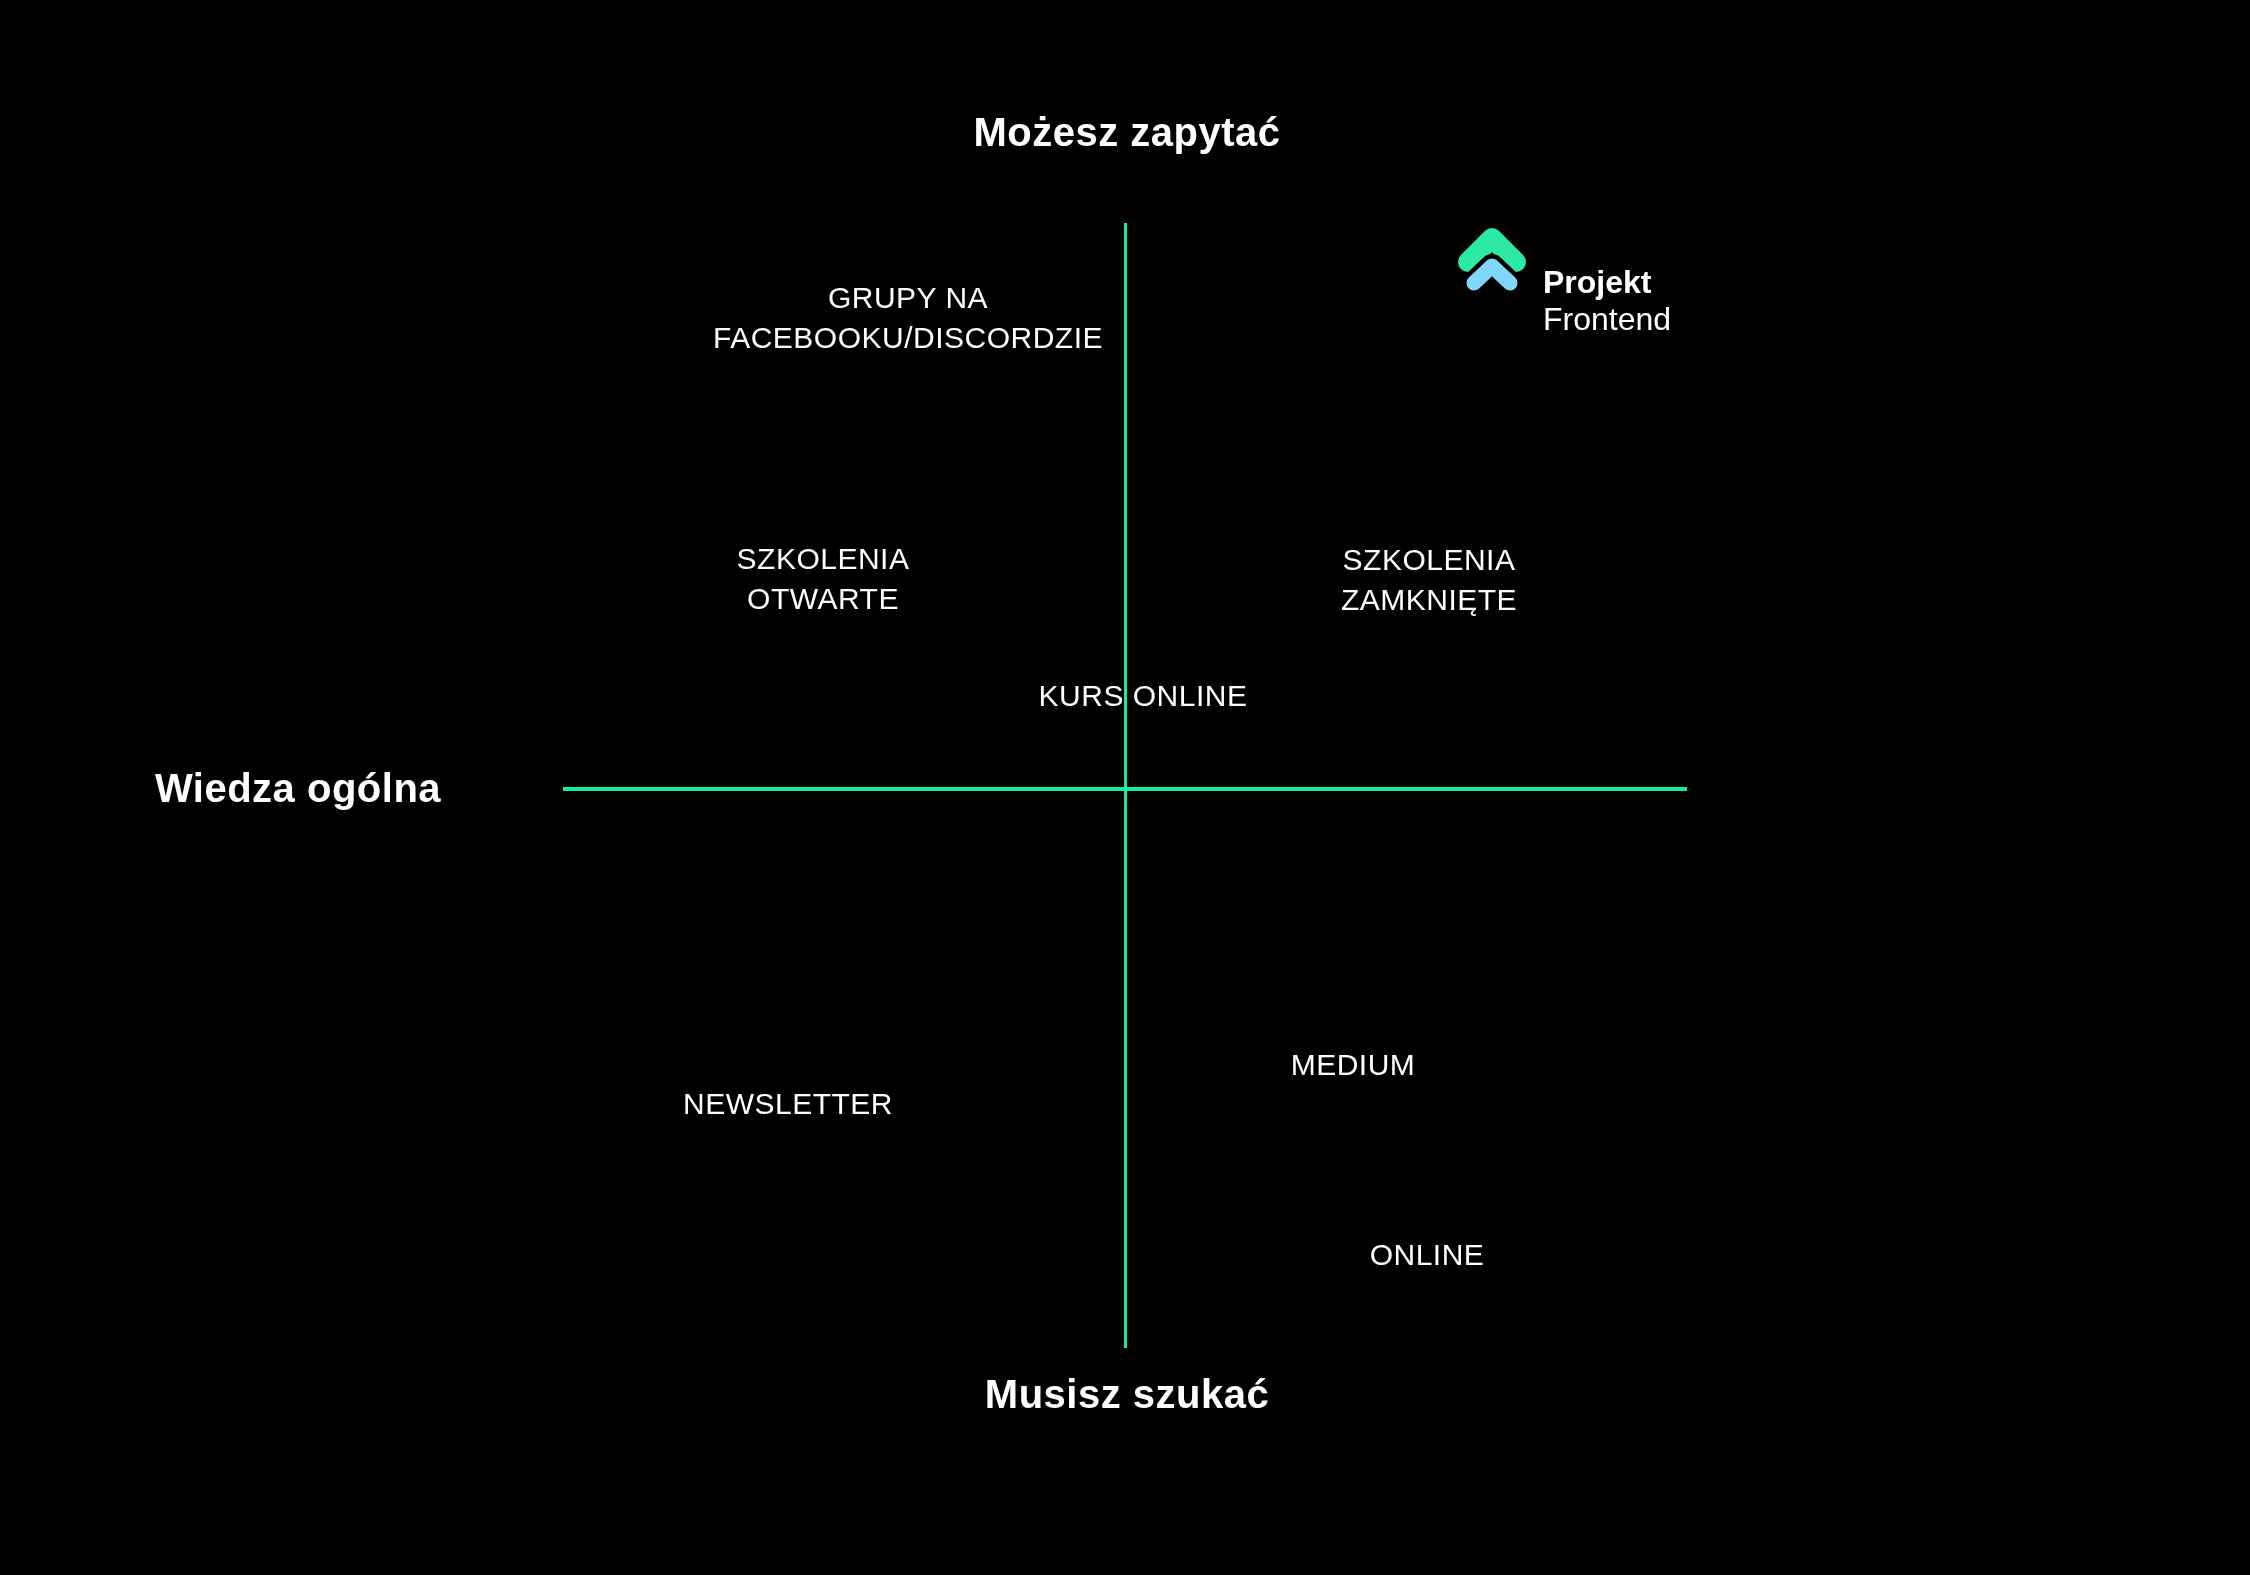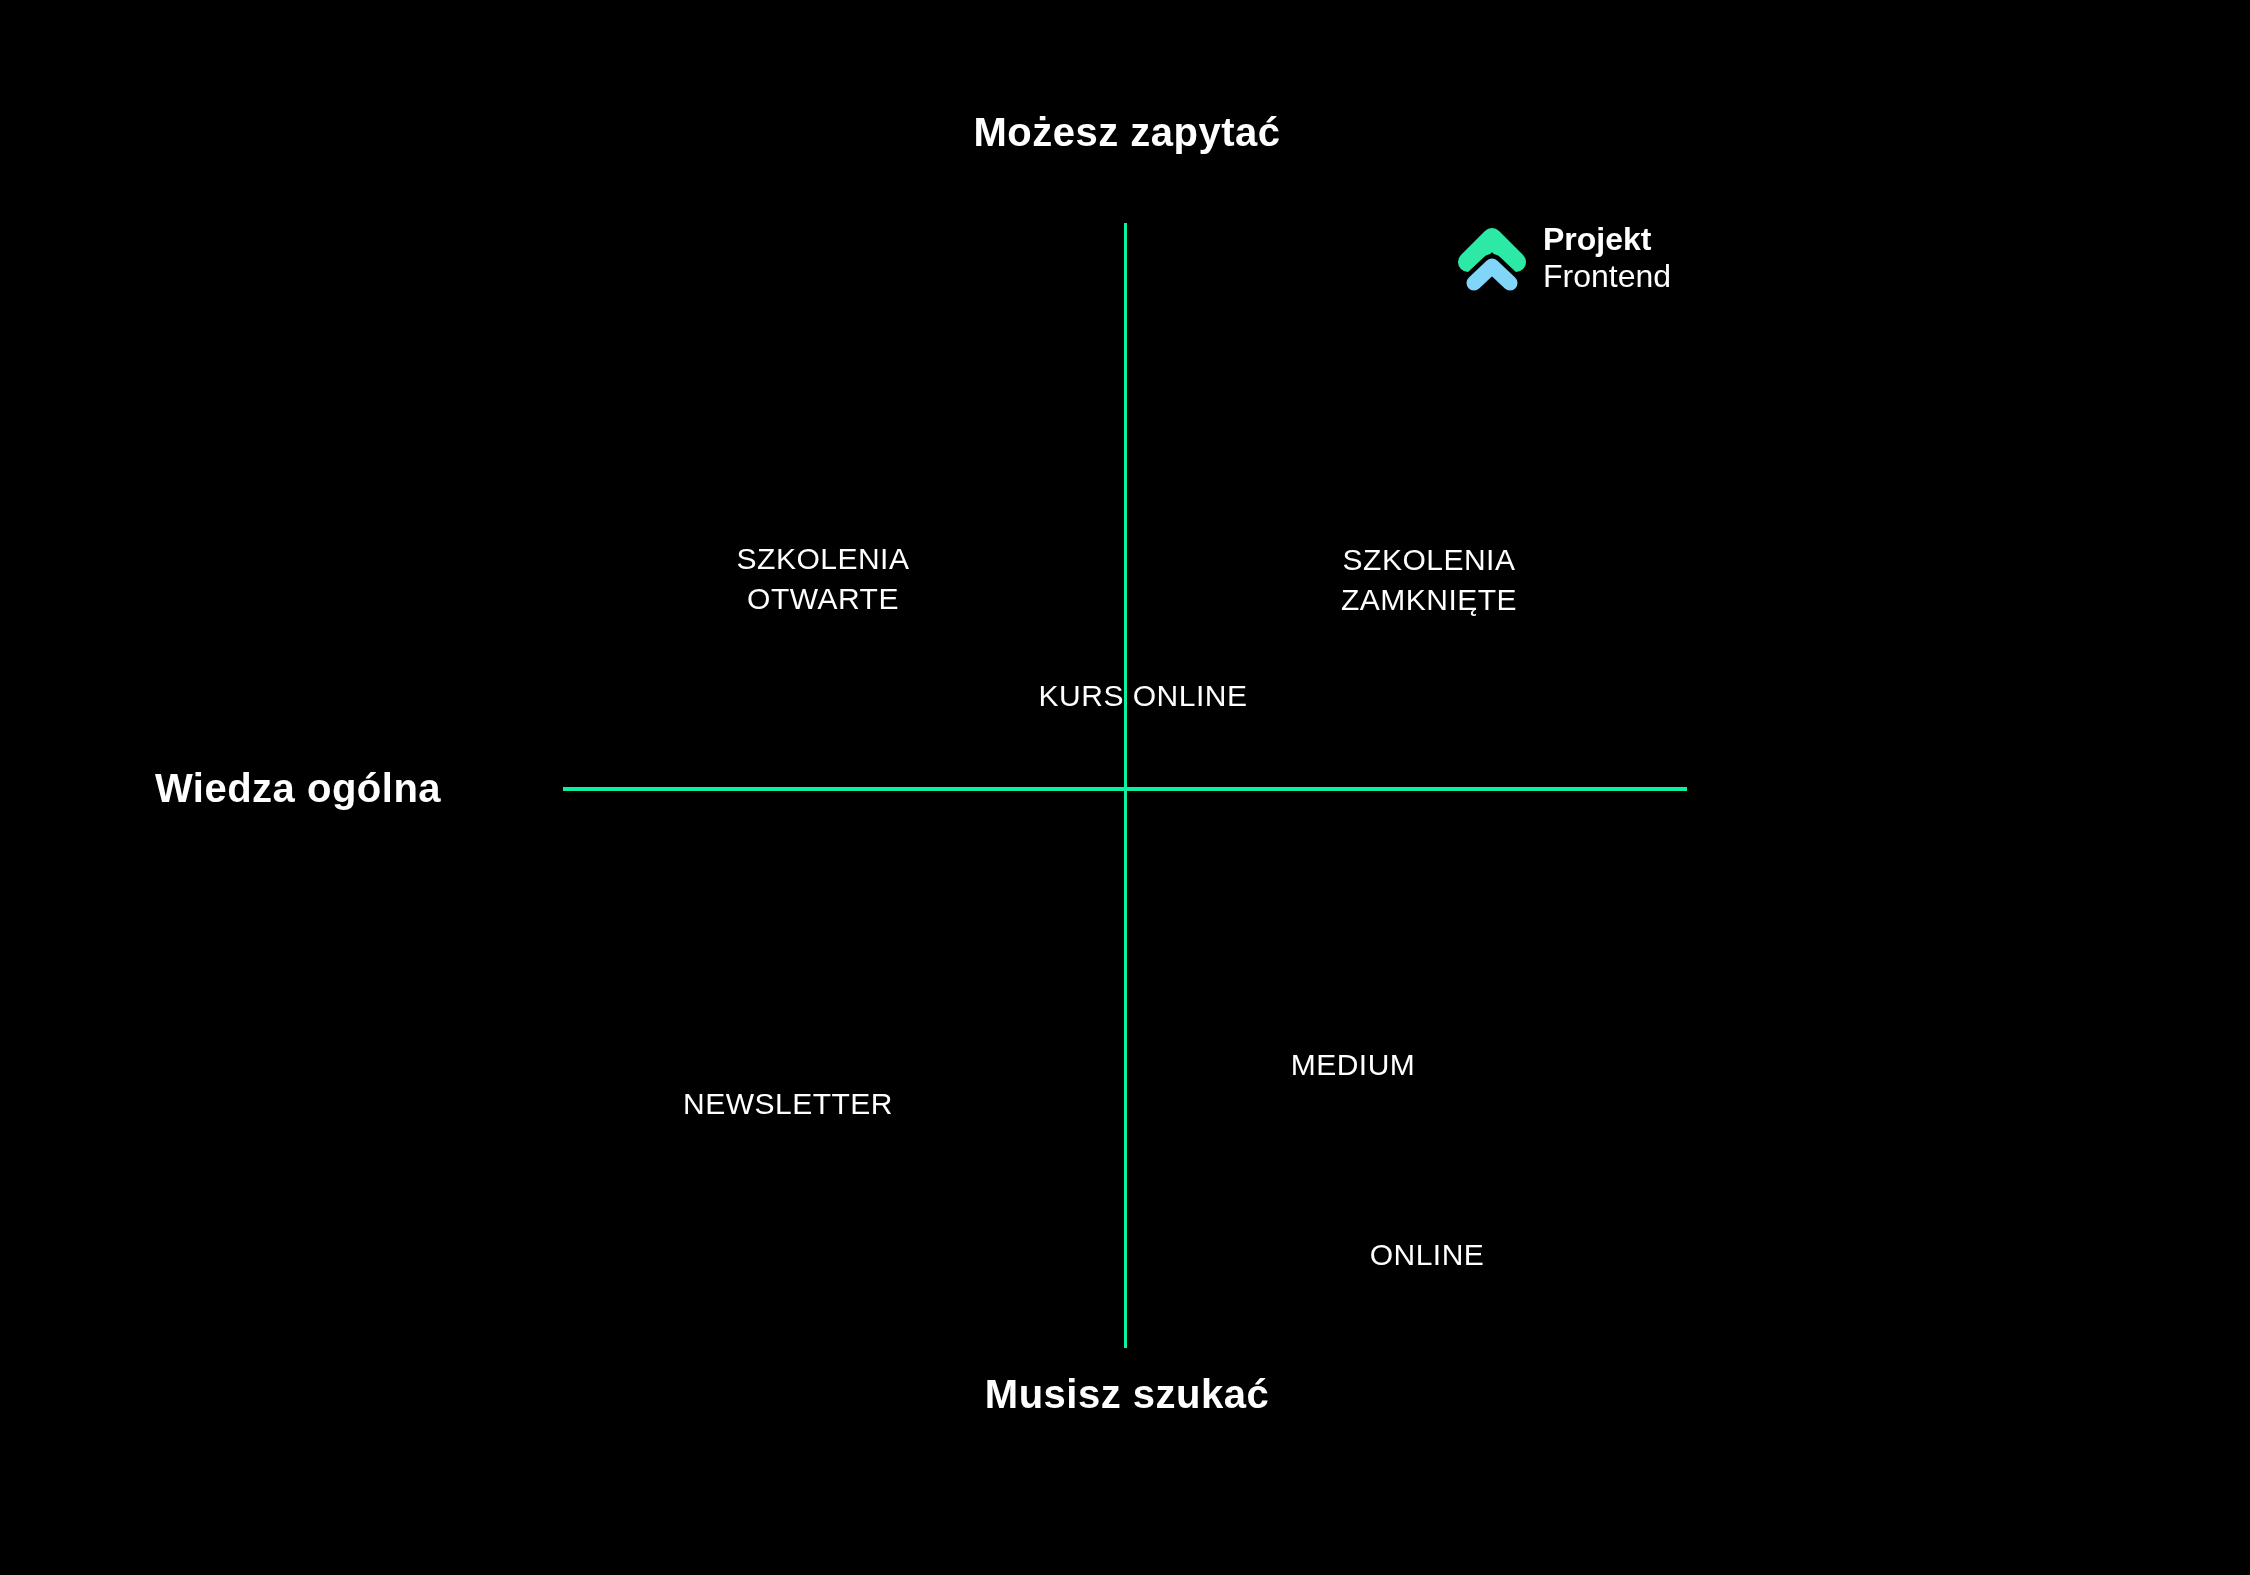--- a/index.html
+++ b/index.html
@@ -30,35 +30,37 @@
   }
   .axis-line{background:var(--axis);}
   .v-line{left:1124px;top:223px;width:3px;height:1125px;}
   .h-line{left:563px;top:787px;width:1124px;height:4px;}
   .logo{left:1457px;top:223px;display:flex;align-items:flex-start;}
   .logo-mark{width:70px;height:70px;display:block;}
   .logo-green{fill:none;stroke:var(--logo-mark-green);stroke-width:20;stroke-linecap:round;stroke-linejoin:round;}
   .logo-halo{fill:none;stroke:var(--background);stroke-width:24;stroke-linecap:round;stroke-linejoin:round;}
   .logo-blue{fill:none;stroke:var(--logo-mark-blue);stroke-width:15;stroke-linecap:round;stroke-linejoin:round;}
   .logo-text{margin-left:16px;margin-top:-2px;display:flex;flex-direction:column;}
-  .logo-text .l1{font-size:32px;font-weight:700;line-height:37px;}
+  .logo-text .l1{font-size:32px;font-weight:700;line-height:37px;margin-top:43px;}
   .logo-text .l2{font-size:32px;font-weight:400;line-height:36px;}
 </style>
 </head>
 <body>
 
 <div class="canvas">
 
   <div class="abs axis-line v-line"></div>
   <div class="abs axis-line h-line"></div>
 
   <div class="abs center axis-title" style="left:1127px;top:132px;">Możesz zapytać</div>
   <div class="abs center axis-title" style="left:1127px;top:1394px;">Musisz szukać</div>
   <div class="abs center axis-title" style="left:298px;top:788px;">Wiedza ogólna</div>
 
+  <div class="abs center item-label" style="left:908px;top:318px;">GRUPY NA
+FACEBOOKU/DISCORDZIE</div>
   <div class="abs center item-label" style="left:823px;top:579px;">SZKOLENIA
 OTWARTE</div>
   <div class="abs center item-label" style="left:1429px;top:580px;">SZKOLENIA
 ZAMKNIĘTE</div>
   <div class="abs center item-label" style="left:1143px;top:696px;">KURS ONLINE</div>
   <div class="abs center item-label" style="left:788px;top:1104px;">NEWSLETTER</div>
   <div class="abs center item-label" style="left:1353px;top:1065px;">MEDIUM</div>
   <div class="abs center item-label" style="left:1427px;top:1255px;">ONLINE</div>
 
   <div class="abs logo">

